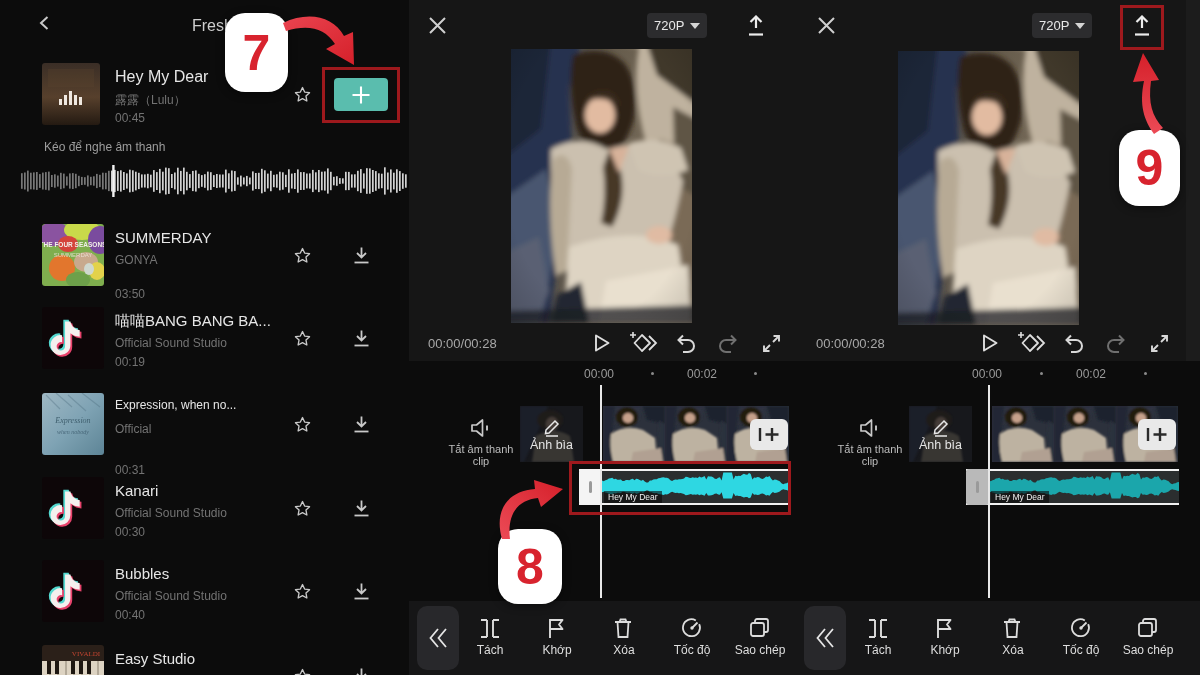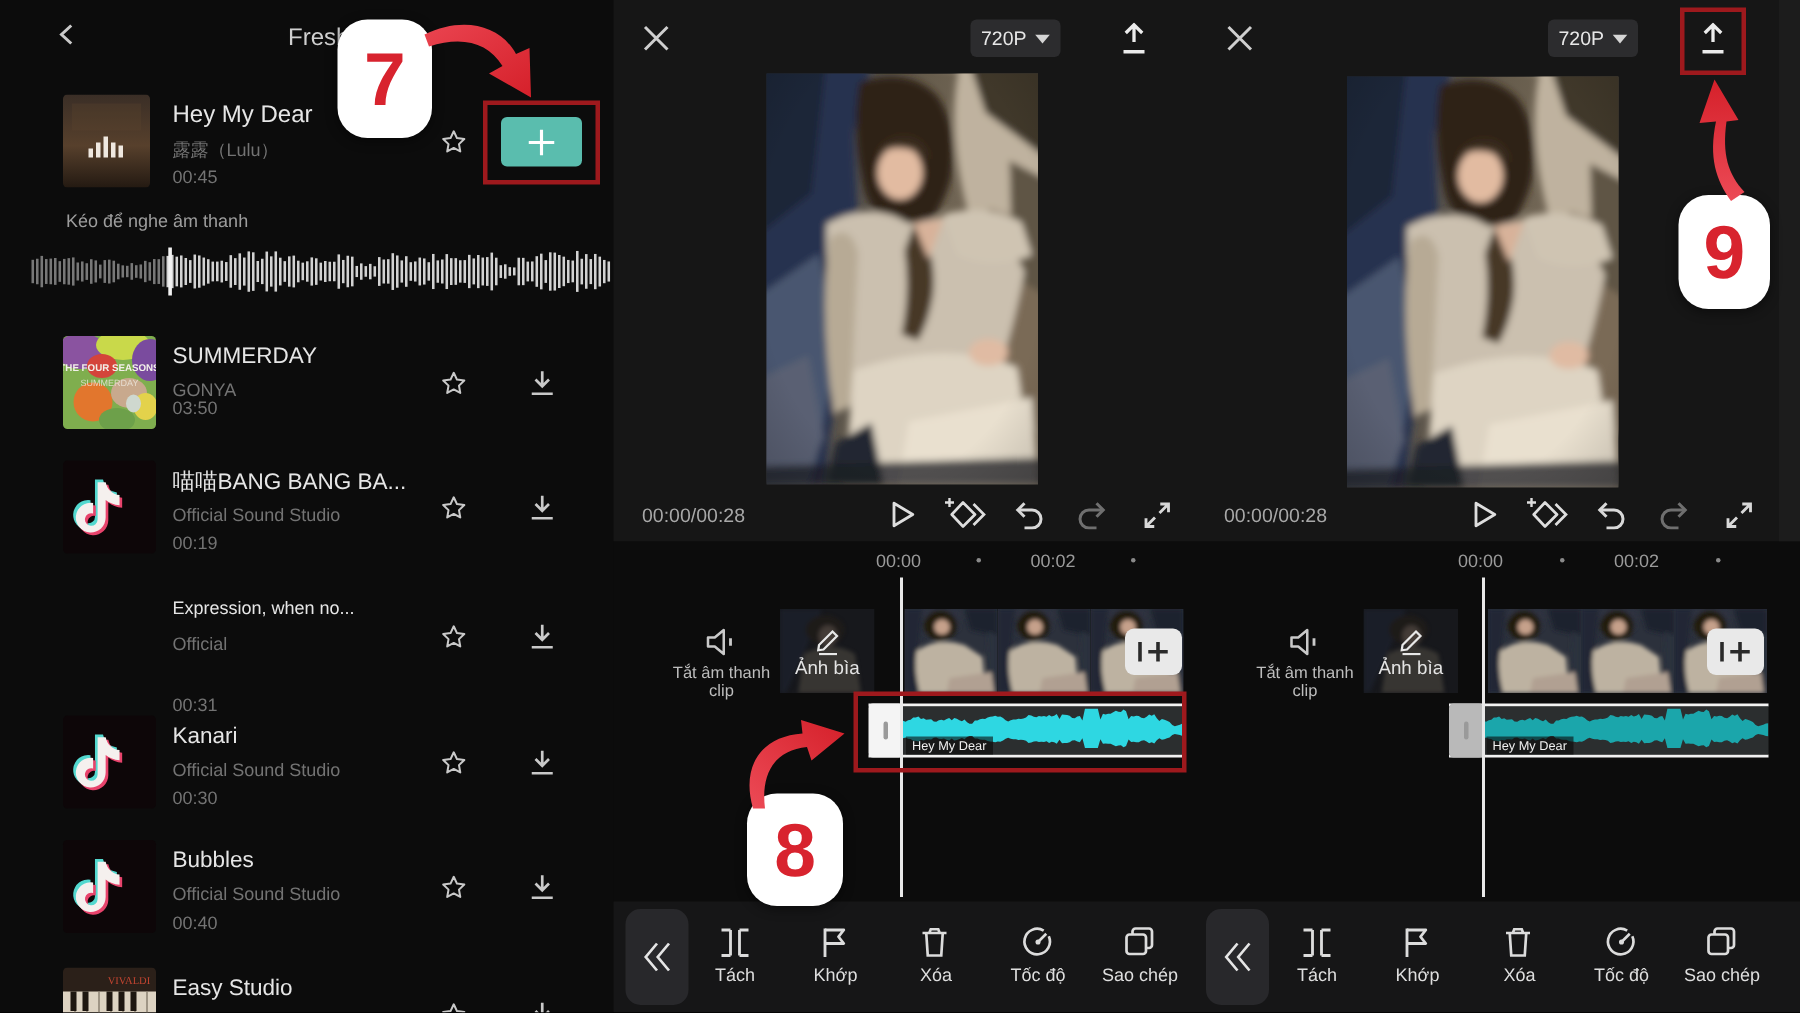--- a/index.html
+++ b/index.html
@@ -59,21 +59,21 @@
             <ellipse cx="44" cy="38" rx="12" ry="10" fill="#c8a98d"></ellipse>
             <ellipse cx="55" cy="47" rx="8" ry="9" fill="#e3d24b"></ellipse>
             <ellipse cx="36" cy="56" rx="12" ry="8" fill="#6da04a"></ellipse>
             <ellipse cx="47" cy="45" rx="5" ry="6" fill="#cfd8cf"></ellipse>
           </g>
           <text x="31" y="23" font-family="Liberation Sans" font-size="6.5" font-weight="bold" fill="#f2efe9" text-anchor="middle">THE FOUR SEASONS</text>
           <text x="31" y="33" font-family="Liberation Sans" font-size="6" fill="#ece5da" text-anchor="middle" opacity="0.85">SUMMERDAY</text>
         </svg></div>
 <div class="a row-title" style="left:115px;top:229px;font-size:15px">SUMMERDAY</div>
 <div class="a row-sub" style="left:115px;top:253px">GONYA</div>
-<div class="a row-sub" style="left:115px;top:265px">03:50</div>
+<div class="a row-sub" style="left:115px;top:287px">03:50</div>
 <svg class="a" style="left:293px;top:246px" width="19" height="19" viewBox="0 0 24 24">
         <path d="M12 3.2 L14.7 8.9 L20.9 9.7 L16.4 14 L17.5 20.2 L12 17.2 L6.5 20.2 L7.6 14 L3.1 9.7 L9.3 8.9 Z" fill="none" stroke="#c9c9c9" stroke-width="1.7" stroke-linejoin="round"></path>
       </svg>
 <svg class="a" style="left:352px;top:246px" width="19" height="19" viewBox="0 0 19 19">
         <path d="M9.5 1.5 V11 M5 7 L9.5 11.5 L14 7" fill="none" stroke="#c9c9c9" stroke-width="1.8"></path>
         <path d="M2.5 16.5 H16.5" stroke="#c9c9c9" stroke-width="1.8"></path>
       </svg>
 <div class="a" style="left:42px;top:307px"><svg width="62" height="62" viewBox="0 0 62 62" style="border-radius:3px;background:#0d0608">
           <g transform="translate(-5,3) scale(0.88)">
             <path d="M38 13 c1.2 5.5 4.8 9 10.5 9.8 v7.6 c-4.2-.2-7.8-1.6-10.5-3.9 v13.3 a11.3 11.3 0 1 1-9.5-11.1 v8 a4.8 4.8 0 1 0 3.4 4.6 V13 z" fill="#53d8cf" transform="translate(-2,-2)"></path>
@@ -84,20 +84,33 @@
 <div class="a row-title" style="left:115px;top:312px;font-size:15px">喵喵BANG BANG BA...</div>
 <div class="a row-sub" style="left:115px;top:336px">Official Sound Studio</div>
 <div class="a row-sub" style="left:115px;top:355px">00:19</div>
 <svg class="a" style="left:293px;top:329px" width="19" height="19" viewBox="0 0 24 24">
         <path d="M12 3.2 L14.7 8.9 L20.9 9.7 L16.4 14 L17.5 20.2 L12 17.2 L6.5 20.2 L7.6 14 L3.1 9.7 L9.3 8.9 Z" fill="none" stroke="#c9c9c9" stroke-width="1.7" stroke-linejoin="round"></path>
       </svg>
 <svg class="a" style="left:352px;top:329px" width="19" height="19" viewBox="0 0 19 19">
         <path d="M9.5 1.5 V11 M5 7 L9.5 11.5 L14 7" fill="none" stroke="#c9c9c9" stroke-width="1.8"></path>
         <path d="M2.5 16.5 H16.5" stroke="#c9c9c9" stroke-width="1.8"></path>
       </svg>
+<div class="a" style="left:42px;top:393px"><svg width="62" height="62" viewBox="0 0 62 62" style="border-radius:3px">
+          <defs>
+            <linearGradient id="exg" x1="0" y1="0" x2="1" y2="1">
+              <stop offset="0" stop-color="#9fb8c4"></stop>
+              <stop offset="0.5" stop-color="#7fa3b4"></stop>
+              <stop offset="1" stop-color="#5d8496"></stop>
+            </linearGradient>
+          </defs>
+          <rect width="62" height="62" fill="url(#exg)"></rect>
+          <path d="M4 2 L18 16 M14 0 L30 14 M26 2 L44 18 M40 0 L58 14" stroke="#4a6b7c" stroke-width="1.2" opacity="0.35"></path>
+          <text x="31" y="30" font-family="Liberation Serif" font-size="8" font-style="italic" fill="#3f5f6e" text-anchor="middle">Expression</text>
+          <text x="31" y="41" font-family="Liberation Serif" font-size="6" font-style="italic" fill="#48687a" text-anchor="middle">when nobody</text>
+        </svg></div>
 <div class="a row-title" style="left:115px;top:398px;font-size:12px">Expression, when no...</div>
 <div class="a row-sub" style="left:115px;top:422px">Official</div>
 <div class="a row-sub" style="left:115px;top:463px">00:31</div>
 <svg class="a" style="left:293px;top:415px" width="19" height="19" viewBox="0 0 24 24">
         <path d="M12 3.2 L14.7 8.9 L20.9 9.7 L16.4 14 L17.5 20.2 L12 17.2 L6.5 20.2 L7.6 14 L3.1 9.7 L9.3 8.9 Z" fill="none" stroke="#c9c9c9" stroke-width="1.7" stroke-linejoin="round"></path>
       </svg>
 <svg class="a" style="left:352px;top:415px" width="19" height="19" viewBox="0 0 19 19">
         <path d="M9.5 1.5 V11 M5 7 L9.5 11.5 L14 7" fill="none" stroke="#c9c9c9" stroke-width="1.8"></path>
         <path d="M2.5 16.5 H16.5" stroke="#c9c9c9" stroke-width="1.8"></path>
       </svg>

